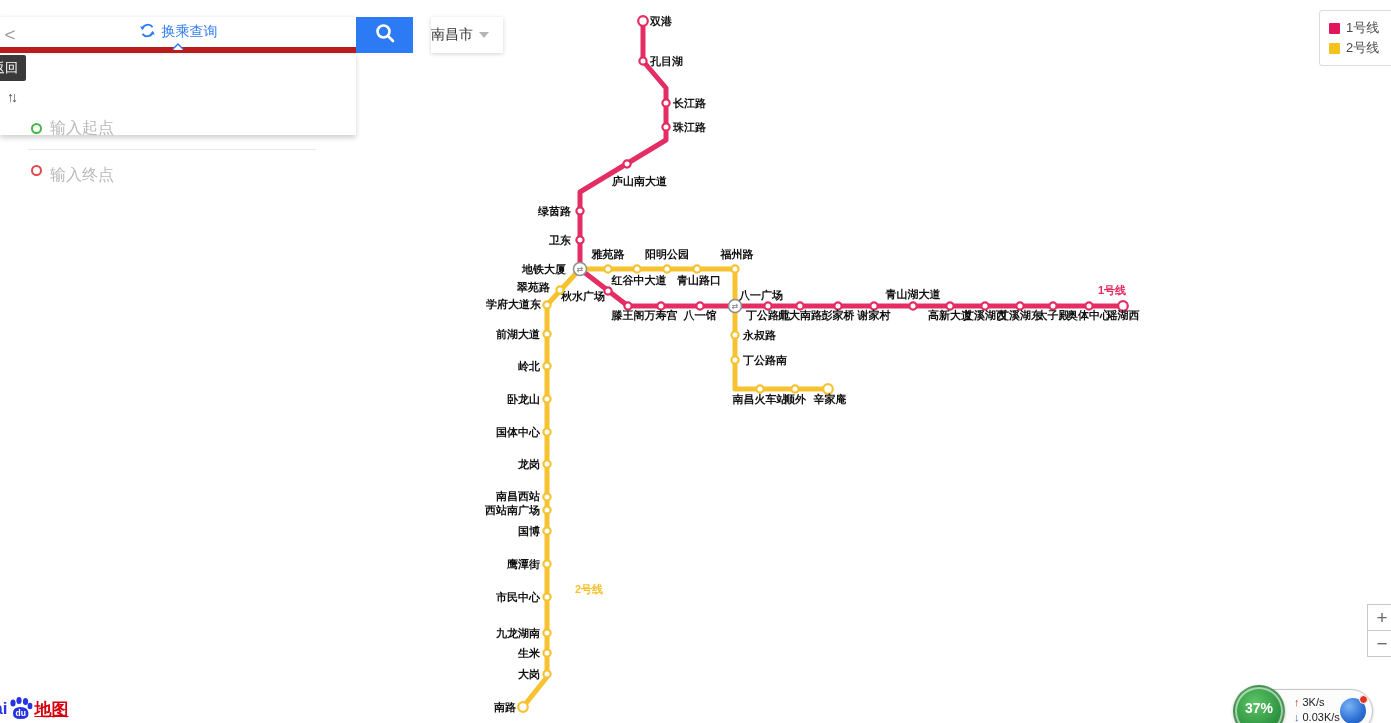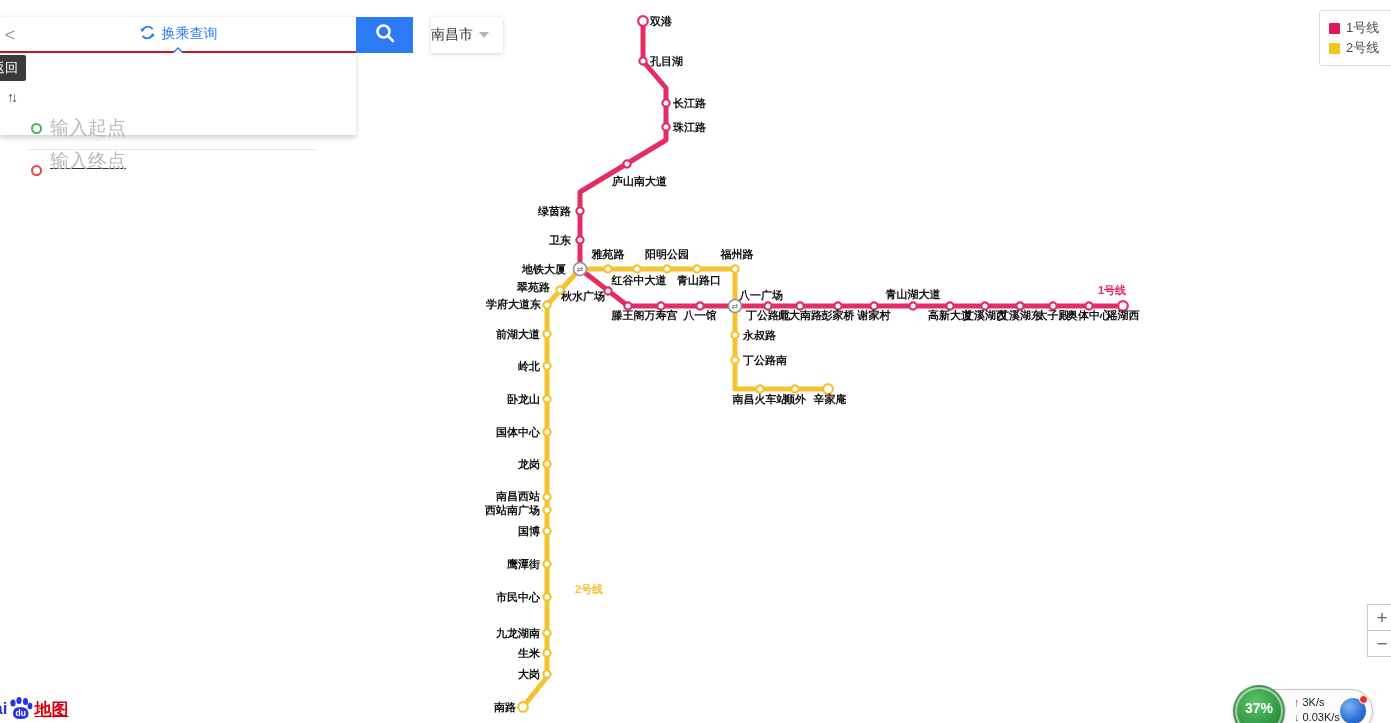--- a/index.html
+++ b/index.html
@@ -9,38 +9,38 @@
 
   
   #metro-svg { position:absolute; left:0; top:0; width:1391px; height:723px; }
 
   
   .back-btn { position:absolute; left:2px; top:24px; width:16px; height:22px;
               color:#9b9b9b; font-size:19px; line-height:22px; text-align:center; cursor:pointer; z-index:30;}
   .tooltip { position:absolute; left:-16px; top:55px; background:#3a3a3a; color:#fff;
              font-size:13px; padding:4px 8px; border-radius:2px; z-index:40; white-space:nowrap;}
   .tabbar { position:absolute; left:0; top:17px; width:356px; height:36px; background:#fff;
-            display:flex; border-bottom:2px solid #b91c1c; z-index:20;
+            display:flex; border-bottom:6px solid #b91c1c; z-index:20;
             box-shadow:0 0 3px rgba(0,0,0,.12); }
   .tab { flex:1; display:flex; align-items:center; justify-content:center; gap:6px;
          font-size:14px; color:#333; cursor:pointer; position:relative;}
   .tab.active { color:#2d7bf4; }
   .tab-caret-outer { position:absolute; bottom:-2px; left:50%; margin-left:-6px; width:0; height:0;
         border-left:6px solid transparent; border-right:6px solid transparent; border-bottom:6px solid #2d7bf4;}
   .tab-caret-inner { position:absolute; bottom:-3px; left:50%; margin-left:-5px; width:0; height:0;
         border-left:5px solid transparent; border-right:5px solid transparent; border-bottom:5px solid #fff; z-index:2;}
   .dropdown { position:absolute; left:0; top:53px; width:356px; height:82px; background:#fff;
               box-shadow:0 3px 5px rgba(0,0,0,.18); z-index:19; }
   .pt-dot { position:absolute; left:31px; width:11px; height:11px; border-radius:50%; background:#fff; }
   .pt-start { top:70px; border:2px solid #44b549; }
   .pt-end { top:112px; border:2px solid #e4484e; }
   .route-input { position:absolute; left:50px; width:255px; height:24px; border:none; outline:none;
-                 font-size:19px; color:#333; background:transparent; font-family:inherit;}
+                 font-size:16px; color:#333; background:transparent; font-family:inherit;}
   .route-input::placeholder { color:#b9b9b9; }
-  #start-input { top:63px; } #end-input { top:96px;text-decoration:underline; }
+  #start-input { top:63px; } #end-input { top:110px; }
   .input-divider { position:absolute; left:28px; top:96px; width:288px; border-top:1px solid #e8e8e8; }
   .swap-icon { position:absolute; left:1px; top:89px; width:20px; text-align:center; color:#4a4a4a;
                font-size:14px; font-weight:bold; letter-spacing:-3px; cursor:pointer; z-index:21;}
   .search-btn { position:absolute; left:356px; top:17px; width:57px; height:36px; background:#2d7bf4;
                 display:flex; align-items:center; justify-content:center; cursor:pointer; z-index:20;}
   .city-box { position:absolute; left:431px; top:17px; width:72px; height:36px; background:#fff;
               box-shadow:0 1px 4px rgba(0,0,0,.18); display:flex; align-items:center; justify-content:flex-start;
               gap:6px; font-size:14px; color:#333; cursor:pointer; z-index:20;}
   .city-caret { width:0; height:0; border-left:5px solid transparent; border-right:5px solid transparent;
                 border-top:6px solid #b5b5b5; }

